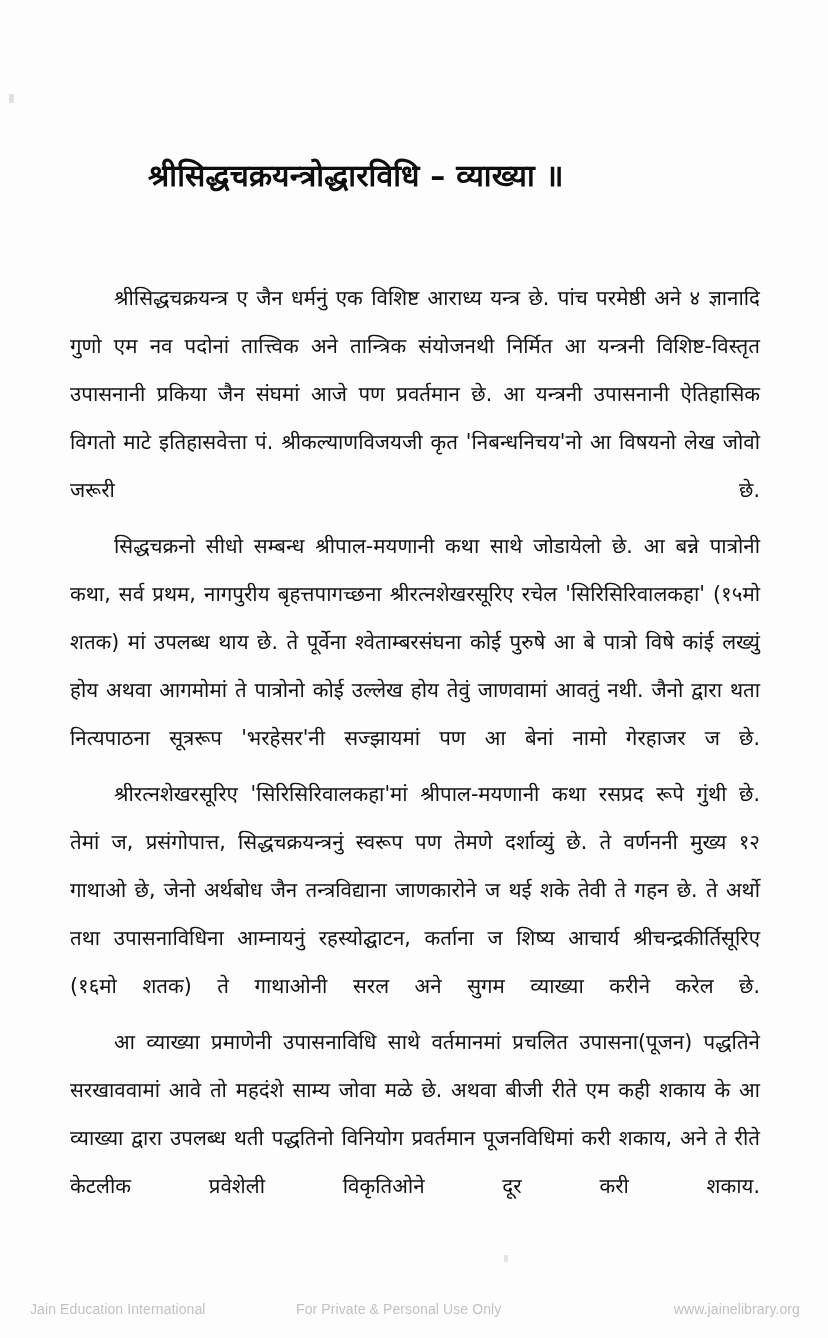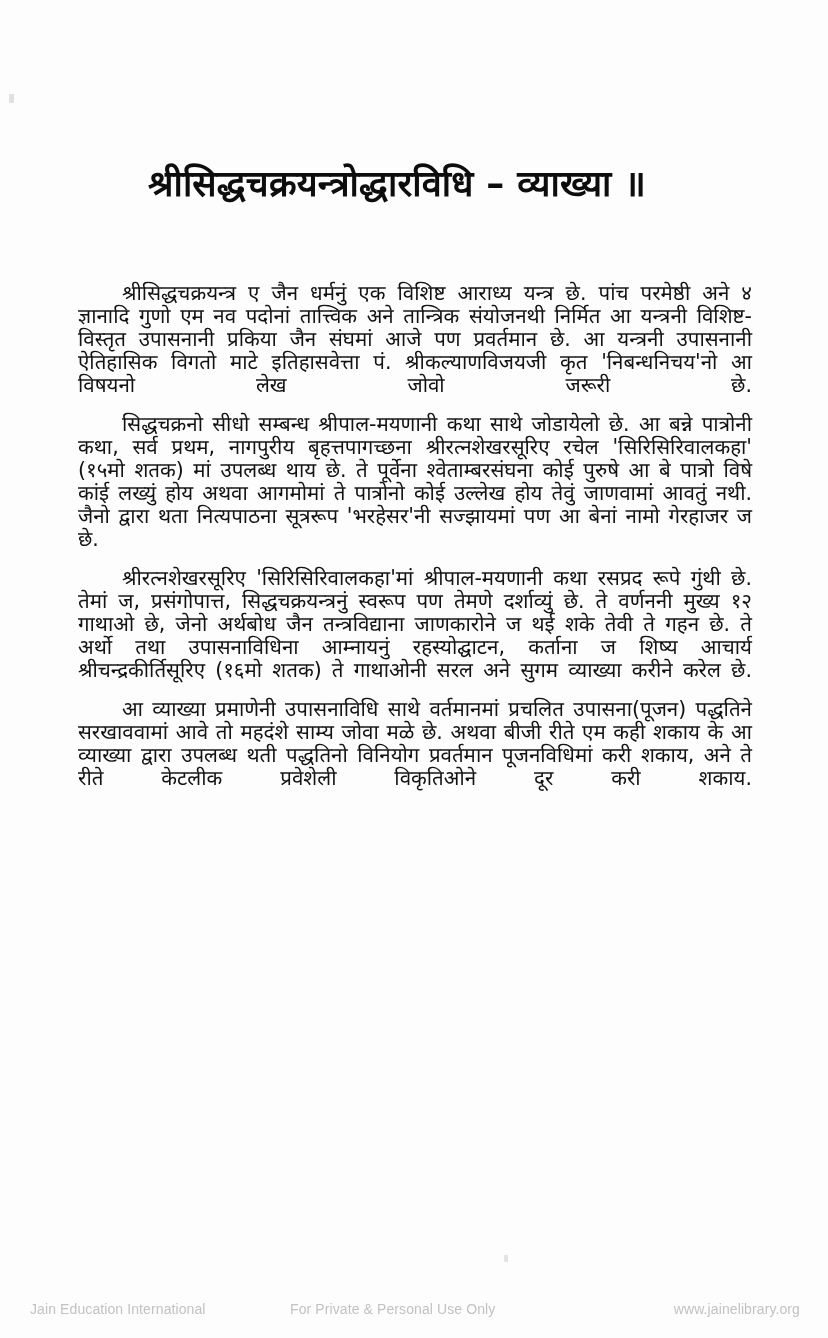--- a/index.html
+++ b/index.html
@@ -33,21 +33,21 @@
   .speck-top   { left: 9px;  top: 94px;   width: 5px; height: 9px;  opacity: .55; }
   .speck-bot   { left: 504px; top: 1255px; width: 4px; height: 7px; opacity: .5; }
 
   
   #doc-title {
     position: absolute;
     left: 148px;
     top: 138px;
     width: 600px;
     font-family: "DejaVu Sans", sans-serif;
-    font-size: 36px;
+    font-size: 30px;
     font-weight: 700;
     letter-spacing: .2px;
     line-height: 1.2;
     color: #0d0d0d;
     white-space: nowrap;
   }
 
   
   #doc-editor {
     position: absolute;
@@ -62,26 +62,26 @@
   }
 
   
   #body-text {
     position: absolute;
     left: 62px;
     top: 266px;
     width: 706px;
   }
   .para {
-    margin: 16px;
+    margin: 8px;
     text-align: justify;
     text-align-last: left;
     text-justify: inter-word;
     font-size: 20.5px;
-    line-height: 23px;
+    line-height: 48px;
     color: #121212;
     text-indent: 44px;
     word-spacing: 1px;
   }
   .para.last-justified {
     text-align-last: justify;
   }
 
   
   #page-footer {
@@ -91,21 +91,21 @@
     top: 1296px;
     height: 26px;
     display: flex;
     align-items: center;
     font-family: "Liberation Sans", sans-serif;
     font-size: 14px;
     color: #c2c2c2;
     letter-spacing: .1px;
   }
   #footer-left   { position: absolute; left: 30px;  white-space: nowrap; }
-  #footer-center { position: absolute; left: 290px; white-space: nowrap; }
+  #footer-center { position: absolute; left: 296px; white-space: nowrap; }
   #footer-right  { position: absolute; right: 28px; white-space: nowrap; }
 </style>
 </head>
 <body>
 
 <div id="page-sheet">
 
   <div class="speck speck-top"></div>
   <div class="speck speck-bot"></div>
 

